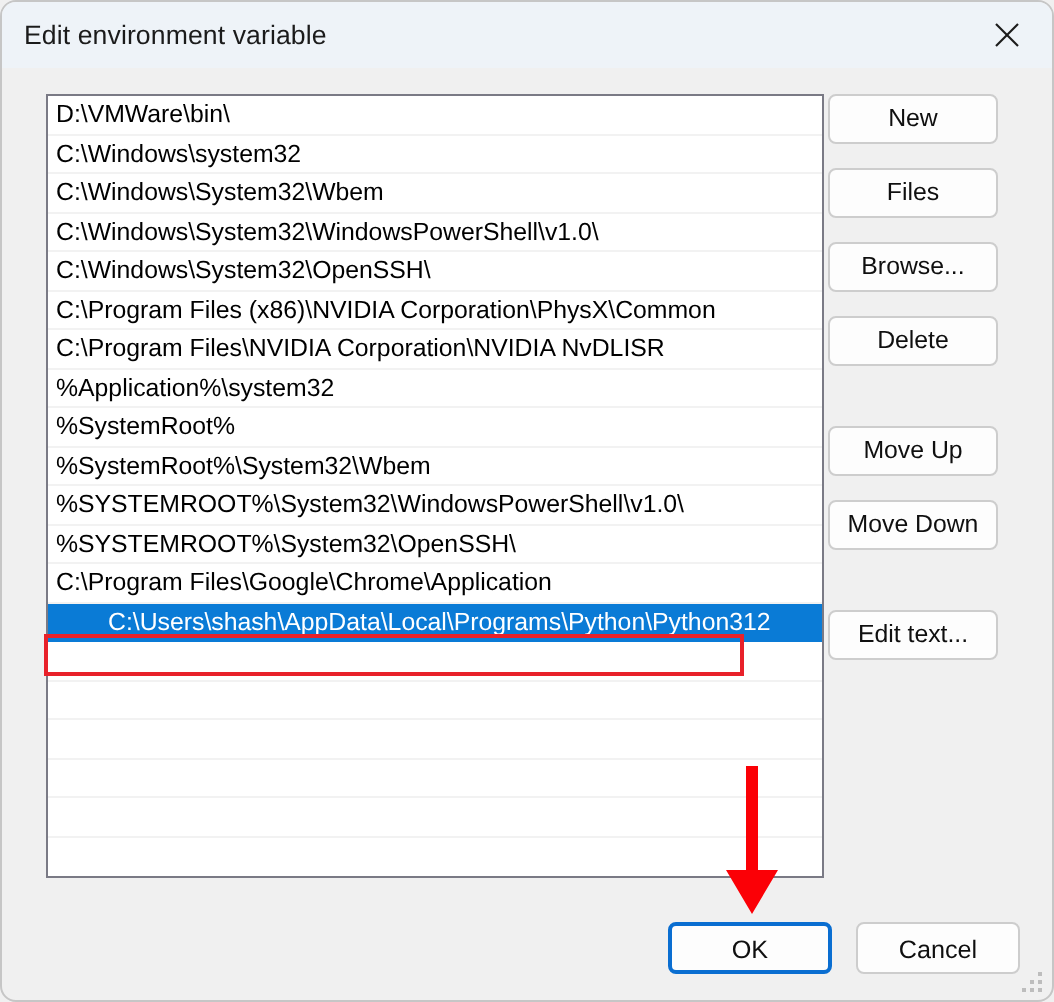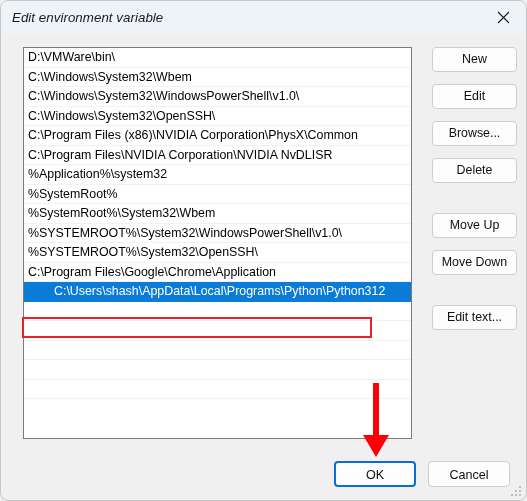--- a/index.html
+++ b/index.html
@@ -24,21 +24,20 @@
     box-sizing: border-box;
     overflow: hidden;
   }
   .titlebar {
     position: absolute;
     left: 0; top: 0;
     width: 100%;
     height: 33px;
     background: #eef3f8;
     box-sizing: border-box;
-    font-style: italic;
   }
   .titlebar-text {
     position: absolute;
     left: 11px;
     top: 9px;
     font-size: 13.3px;
     color: #1b1b1b;
     letter-spacing: 0.05px;
     white-space: nowrap;
   }
@@ -79,21 +78,21 @@
   .row.selected {
     background: #0a7bd6;
     color: #ffffff;
     border-bottom: 1px solid #0a7bd6;
     padding-left: 30px;
   }
   .row.empty { color: transparent; }
 
   .sidebuttons {
     position: absolute;
-    left: 431px;
+    left: 413px;
     top: 46px;
     width: 85px;
   }
   .btn {
     display: block;
     width: 85px;
     height: 25px;
     background: #fdfdfd;
     border: 1px solid #cdcdcd;
     border-radius: 4px;
@@ -182,20 +181,21 @@
     <div class="close-button">
       <svg width="13" height="13" viewBox="0 0 13 13">
         <line x1="1" y1="1" x2="12" y2="12" stroke="#1b1b1b" stroke-width="1.1"></line>
         <line x1="12" y1="1" x2="1" y2="12" stroke="#1b1b1b" stroke-width="1.1"></line>
       </svg>
     </div>
   </div>
 
   <div class="listbox" id="listbox">
       <div class="row">D:\VMWare\bin\</div>
+      <div class="row">C:\Windows\system32</div>
       <div class="row">C:\Windows\System32\Wbem</div>
       <div class="row">C:\Windows\System32\WindowsPowerShell\v1.0\</div>
       <div class="row">C:\Windows\System32\OpenSSH\</div>
       <div class="row">C:\Program Files (x86)\NVIDIA Corporation\PhysX\Common</div>
       <div class="row">C:\Program Files\NVIDIA Corporation\NVIDIA NvDLISR</div>
       <div class="row">%Application%\system32</div>
       <div class="row">%SystemRoot%</div>
       <div class="row">%SystemRoot%\System32\Wbem</div>
       <div class="row">%SYSTEMROOT%\System32\WindowsPowerShell\v1.0\</div>
       <div class="row">%SYSTEMROOT%\System32\OpenSSH\</div>
@@ -204,21 +204,21 @@
       <div class="row empty"></div>
       <div class="row empty"></div>
       <div class="row empty"></div>
       <div class="row empty"></div>
       <div class="row empty"></div>
     </div>
 
   <div class="sidebuttons">
     <button class="btn">New</button>
     <div class="gap-sm"></div>
-    <button class="btn">Edit</button>
+    <button class="btn">Files</button>
     <div class="gap-sm"></div>
     <button class="btn">Browse...</button>
     <div class="gap-sm"></div>
     <button class="btn">Delete</button>
     <div class="gap-lg"></div>
     <button class="btn">Move Up</button>
     <div class="gap-sm"></div>
     <button class="btn">Move Down</button>
     <div class="gap-lg"></div>
     <button class="btn">Edit text...</button>

